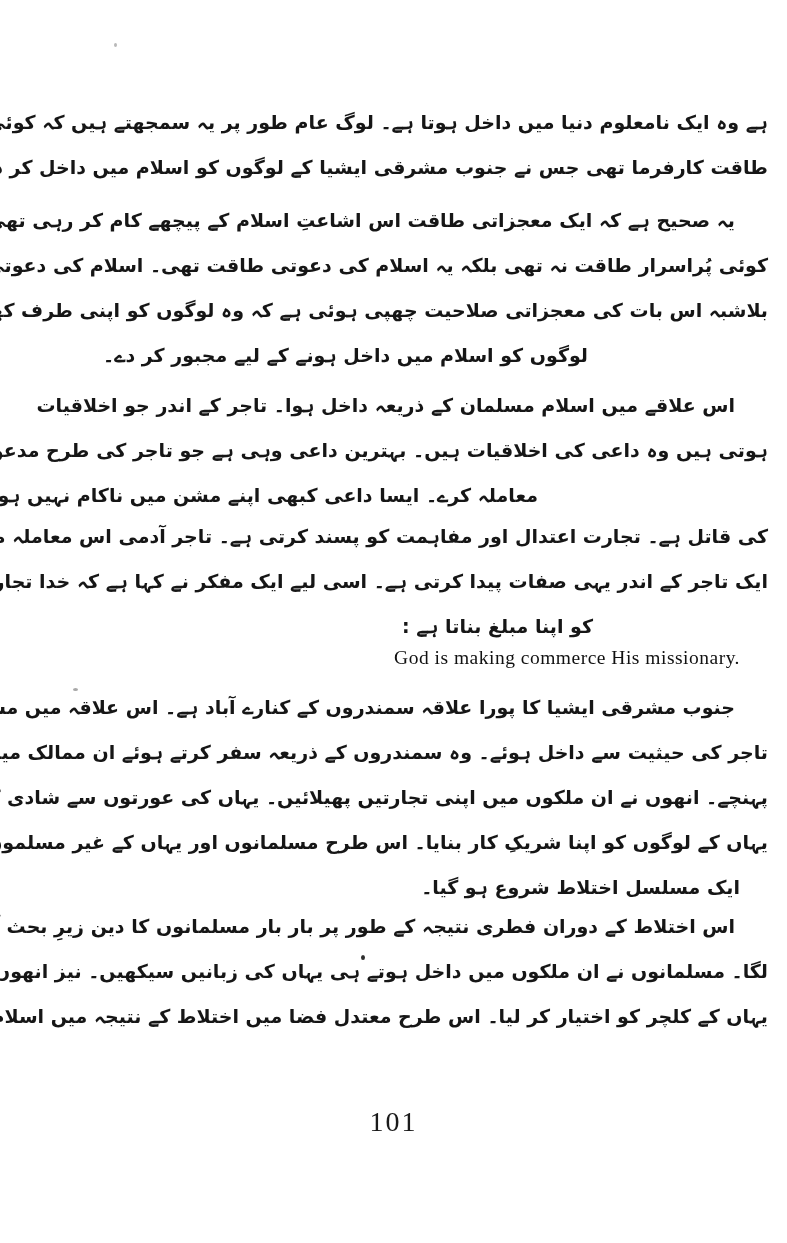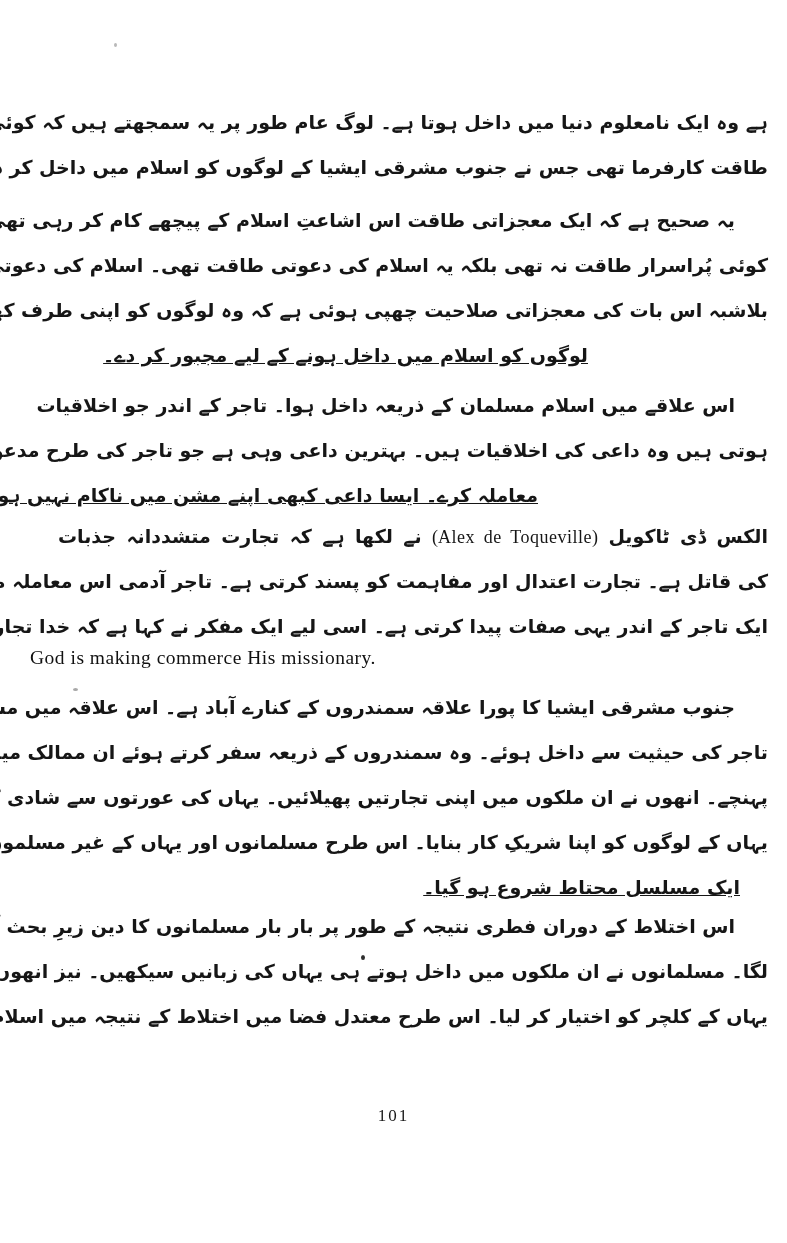--- a/index.html
+++ b/index.html
@@ -35,21 +35,20 @@
     text-align: justify;
     text-align-last: justify;
     overflow: visible;
   }
   
   .ind { padding-right: 33px; }
   
   .short {
     text-align: center;
     text-align-last: right;
-    text-decoration: underline;
   }
   .pr180 { padding-right: 180px; }
   .pr230 { padding-right: 230px; }
   .pr175 { padding-right: 175px; }
   .pr28  { padding-right: 28px; }
   .p2 { margin-top: 8px; }
   .p3 { margin-top: 5px; }
   .p4 { margin-top: -4px; }
   .p5 { margin-top: 12px; }
   .p6 { margin-top: -6px; }
@@ -59,35 +58,35 @@
     font-family: "Liberation Serif", serif;
     font-weight: normal;
     font-size: 18px;
     letter-spacing: 0.5px;
   }
   .quote {
     margin-top: -6px;
     height: 30px;
     line-height: 30px;
     direction: ltr;
-    text-align: left;
+    text-align: right;
     transform: translateX(-28px);
     font-family: "Liberation Serif", serif;
     font-size: 19.5px;
     letter-spacing: 0.5px;
     color: #111;
   }
   .page-number {
     position: absolute;
     top: 1106px;
     left: 0;
     right: 0;
     text-align: center;
     font-family: "Liberation Serif", serif;
-    font-size: 17px;
+    font-size: 28px;
     letter-spacing: 2px;
     color: #1a1a1a;
   }
   .speck { position: absolute; border-radius: 50%; }
   .s1 { left: 114px; top: 43px;  width: 3px; height: 4px; background: #b9b9b9; }
   .s2 { left: 361px; top: 955px; width: 4px; height: 5px; background: #2e2e2e; }
   .s3 { left: 73px;  top: 688px; width: 5px; height: 3px; background: #a8a8a8; }
 </style>
 </head>
 <body>
@@ -112,37 +111,33 @@
       <div class="ln short pr180">لوگوں کو اسلام میں داخل ہونے کے لیے مجبور کر دے۔</div>
     </section>
 
     <section class="p3">
       <div class="ln ind">اس علاقے میں اسلام مسلمان کے ذریعہ داخل ہوا۔ تاجر کے اندر جو اخلاقیات</div>
       <div class="ln">ہوتی ہیں وہ داعی کی اخلاقیات ہیں۔ بہترین داعی وہی ہے جو تاجر کی طرح مدعو کے ساتھ</div>
       <div class="ln short pr230">معاملہ کرے۔ ایسا داعی کبھی اپنے مشن میں ناکام نہیں ہو سکتا۔</div>
     </section>
 
     <section class="p4">
-      <div class="ln">
-        <span>الکس ڈی ٹاکویل</span>
-        <span class="latin">(Alex de Toqueville)</span>
-        <span>نے لکھا ہے کہ تجارت متشددانہ جذبات</span>
-      </div>
       <div class="ln">کی قاتل ہے۔ تجارت اعتدال اور مفاہمت کو پسند کرتی ہے۔ تاجر آدمی اس معاملہ میں</div>
       <div class="ln">ایک تاجر کے اندر یہی صفات پیدا کرتی ہے۔ اسی لیے ایک مفکر نے کہا ہے کہ خدا تجارت</div>
+      <div class="ln short pr175">کو اپنا مبلغ بناتا ہے :</div>
     </section>
 
     <div class="quote" lang="en">God is making commerce His missionary.</div>
 
     <section class="p5">
       <div class="ln ind">جنوب مشرقی ایشیا کا پورا علاقہ سمندروں کے کنارے آباد ہے۔ اس علاقہ میں مسلمان</div>
       <div class="ln">تاجر کی حیثیت سے داخل ہوئے۔ وہ سمندروں کے ذریعہ سفر کرتے ہوئے ان ممالک میں</div>
       <div class="ln">پہنچے۔ انھوں نے ان ملکوں میں اپنی تجارتیں پھیلائیں۔ یہاں کی عورتوں سے شادی کی۔</div>
       <div class="ln">یہاں کے لوگوں کو اپنا شریکِ کار بنایا۔ اس طرح مسلمانوں اور یہاں کے غیر مسلموں کے درمیان</div>
-      <div class="ln short pr28">ایک مسلسل محتاط شروع ہو گیا۔</div>
+      <div class="ln short pr28">ایک مسلسل اختلاط شروع ہو گیا۔</div>
     </section>
 
     <section class="p6">
       <div class="ln ind">اس اختلاط کے دوران فطری نتیجہ کے طور پر بار بار مسلمانوں کا دین زیرِ بحث آنے</div>
       <div class="ln">لگا۔ مسلمانوں نے ان ملکوں میں داخل ہوتے ہی یہاں کی زبانیں سیکھیں۔ نیز انھوں نے</div>
       <div class="ln">یہاں کے کلچر کو اختیار کر لیا۔ اس طرح معتدل فضا میں اختلاط کے نتیجہ میں اسلام پھیلنے لگا۔</div>
     </section>
 
   </main>
 

